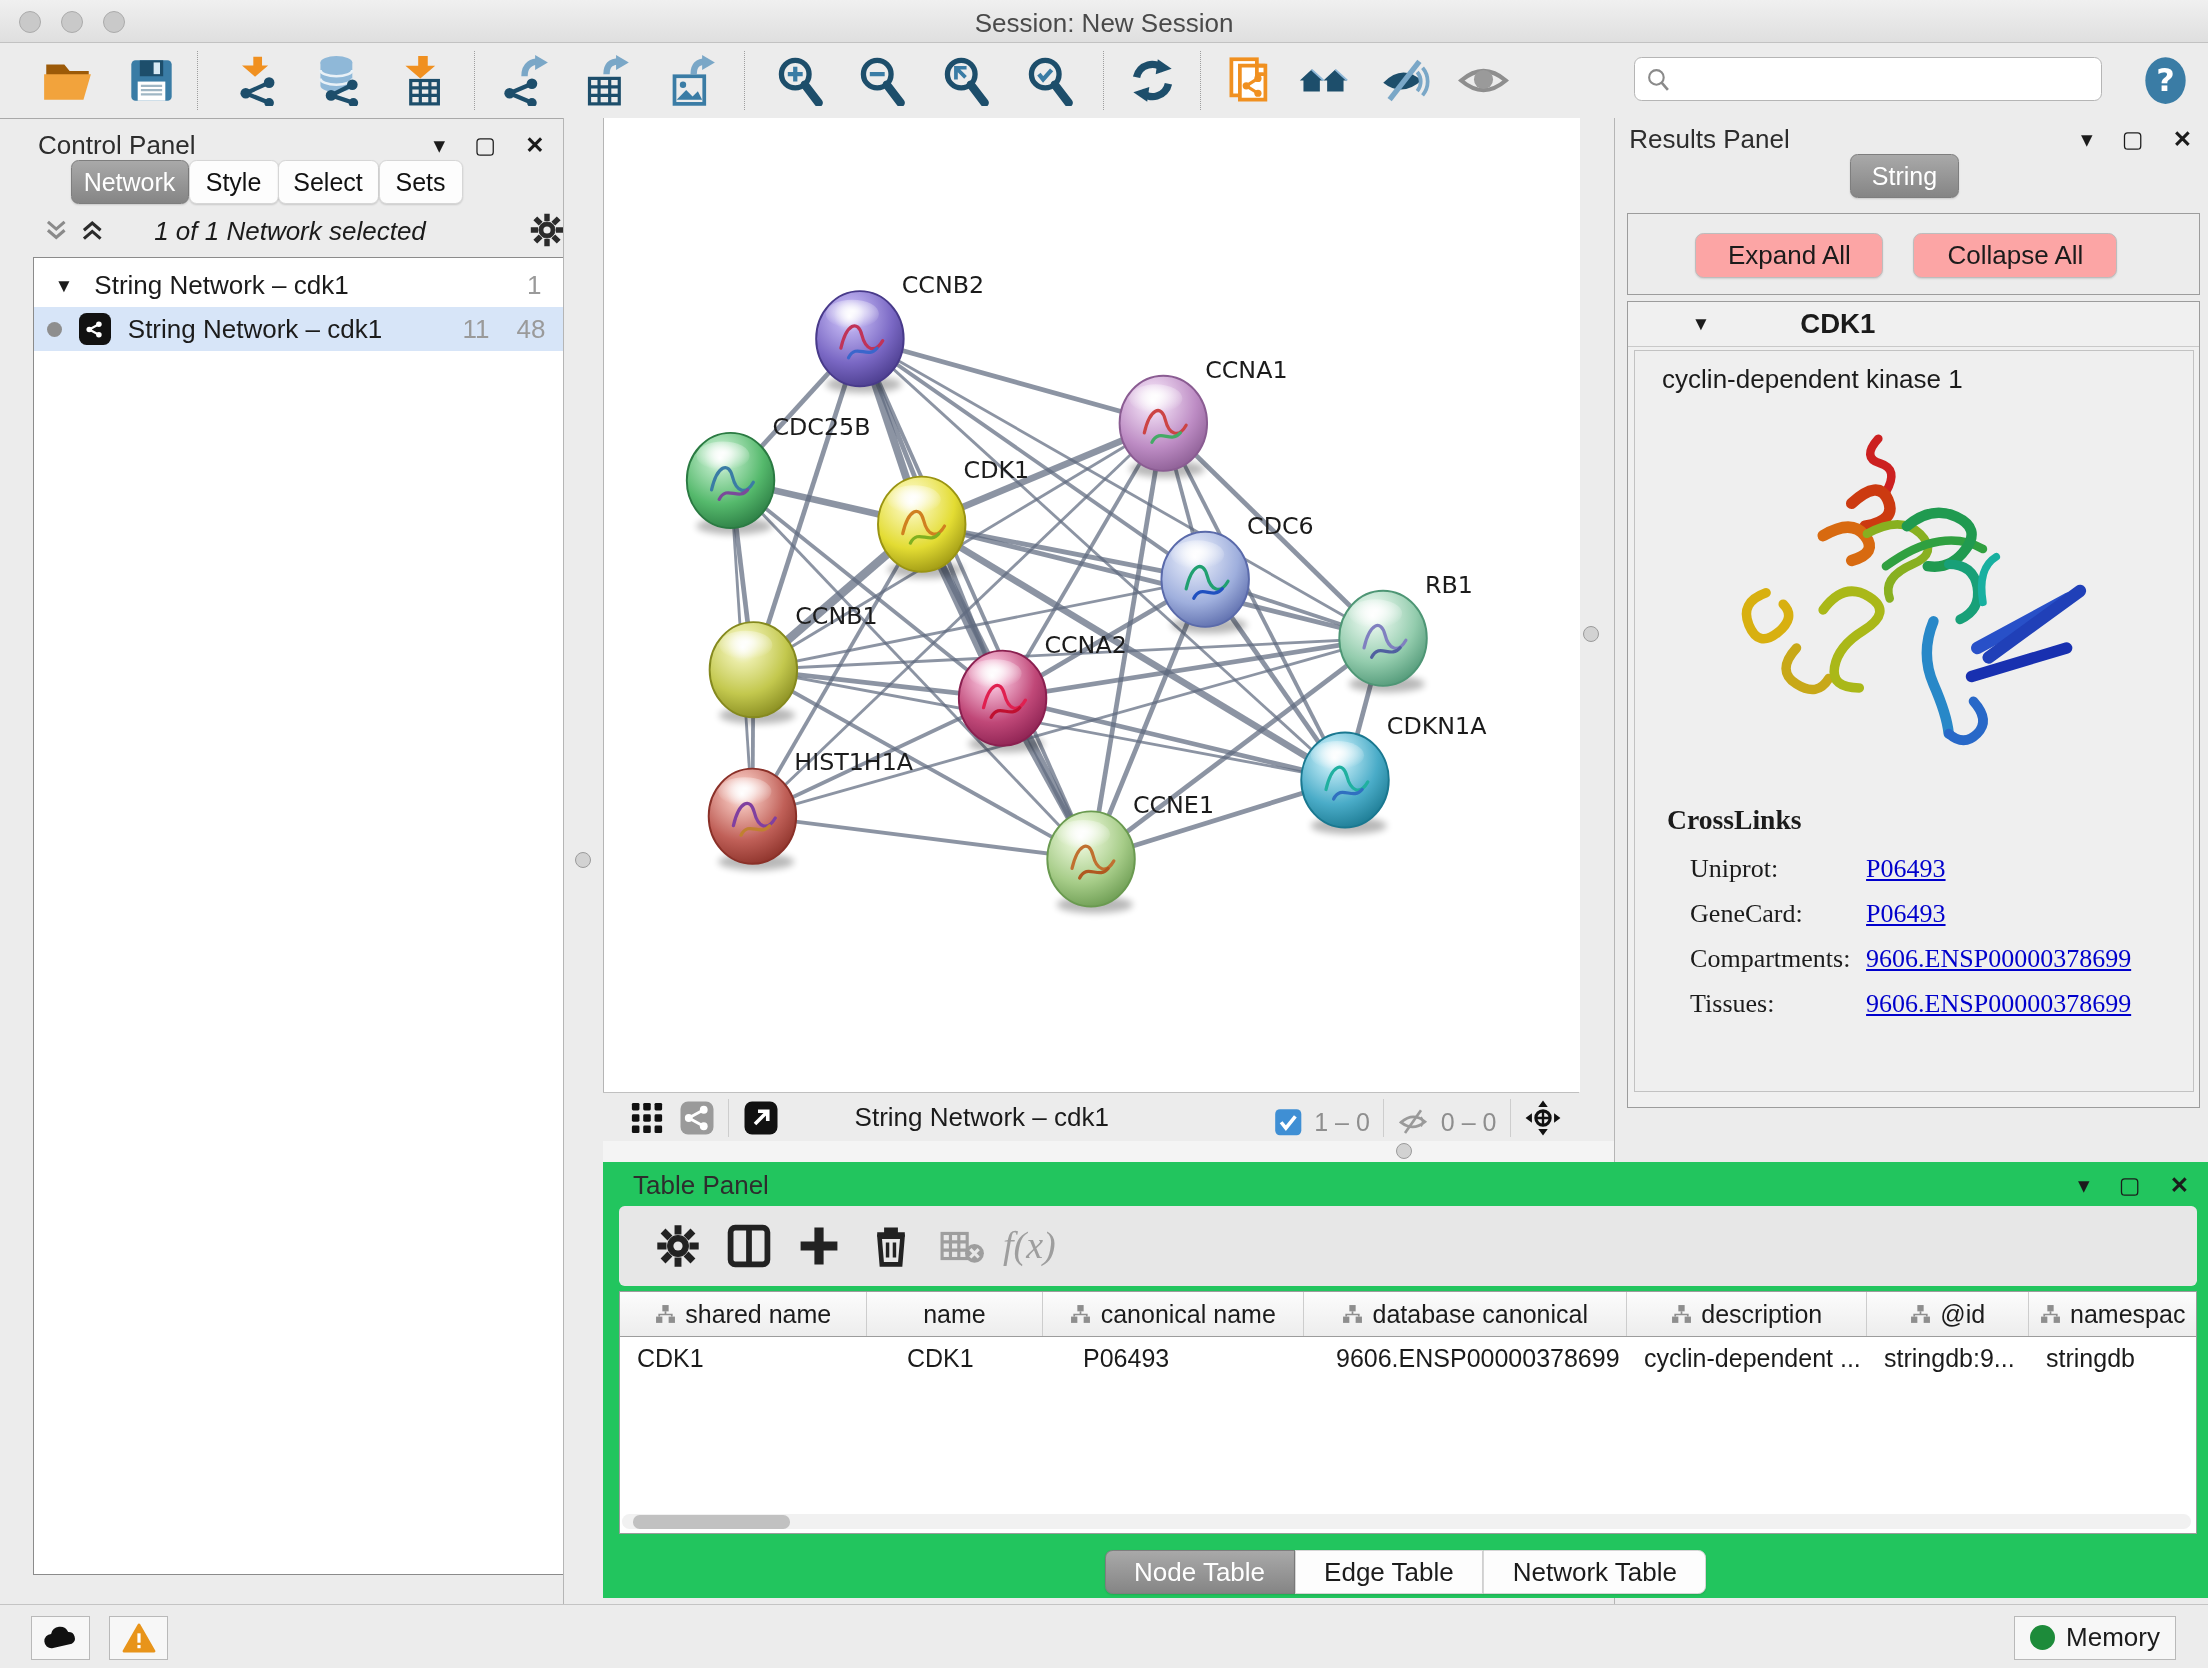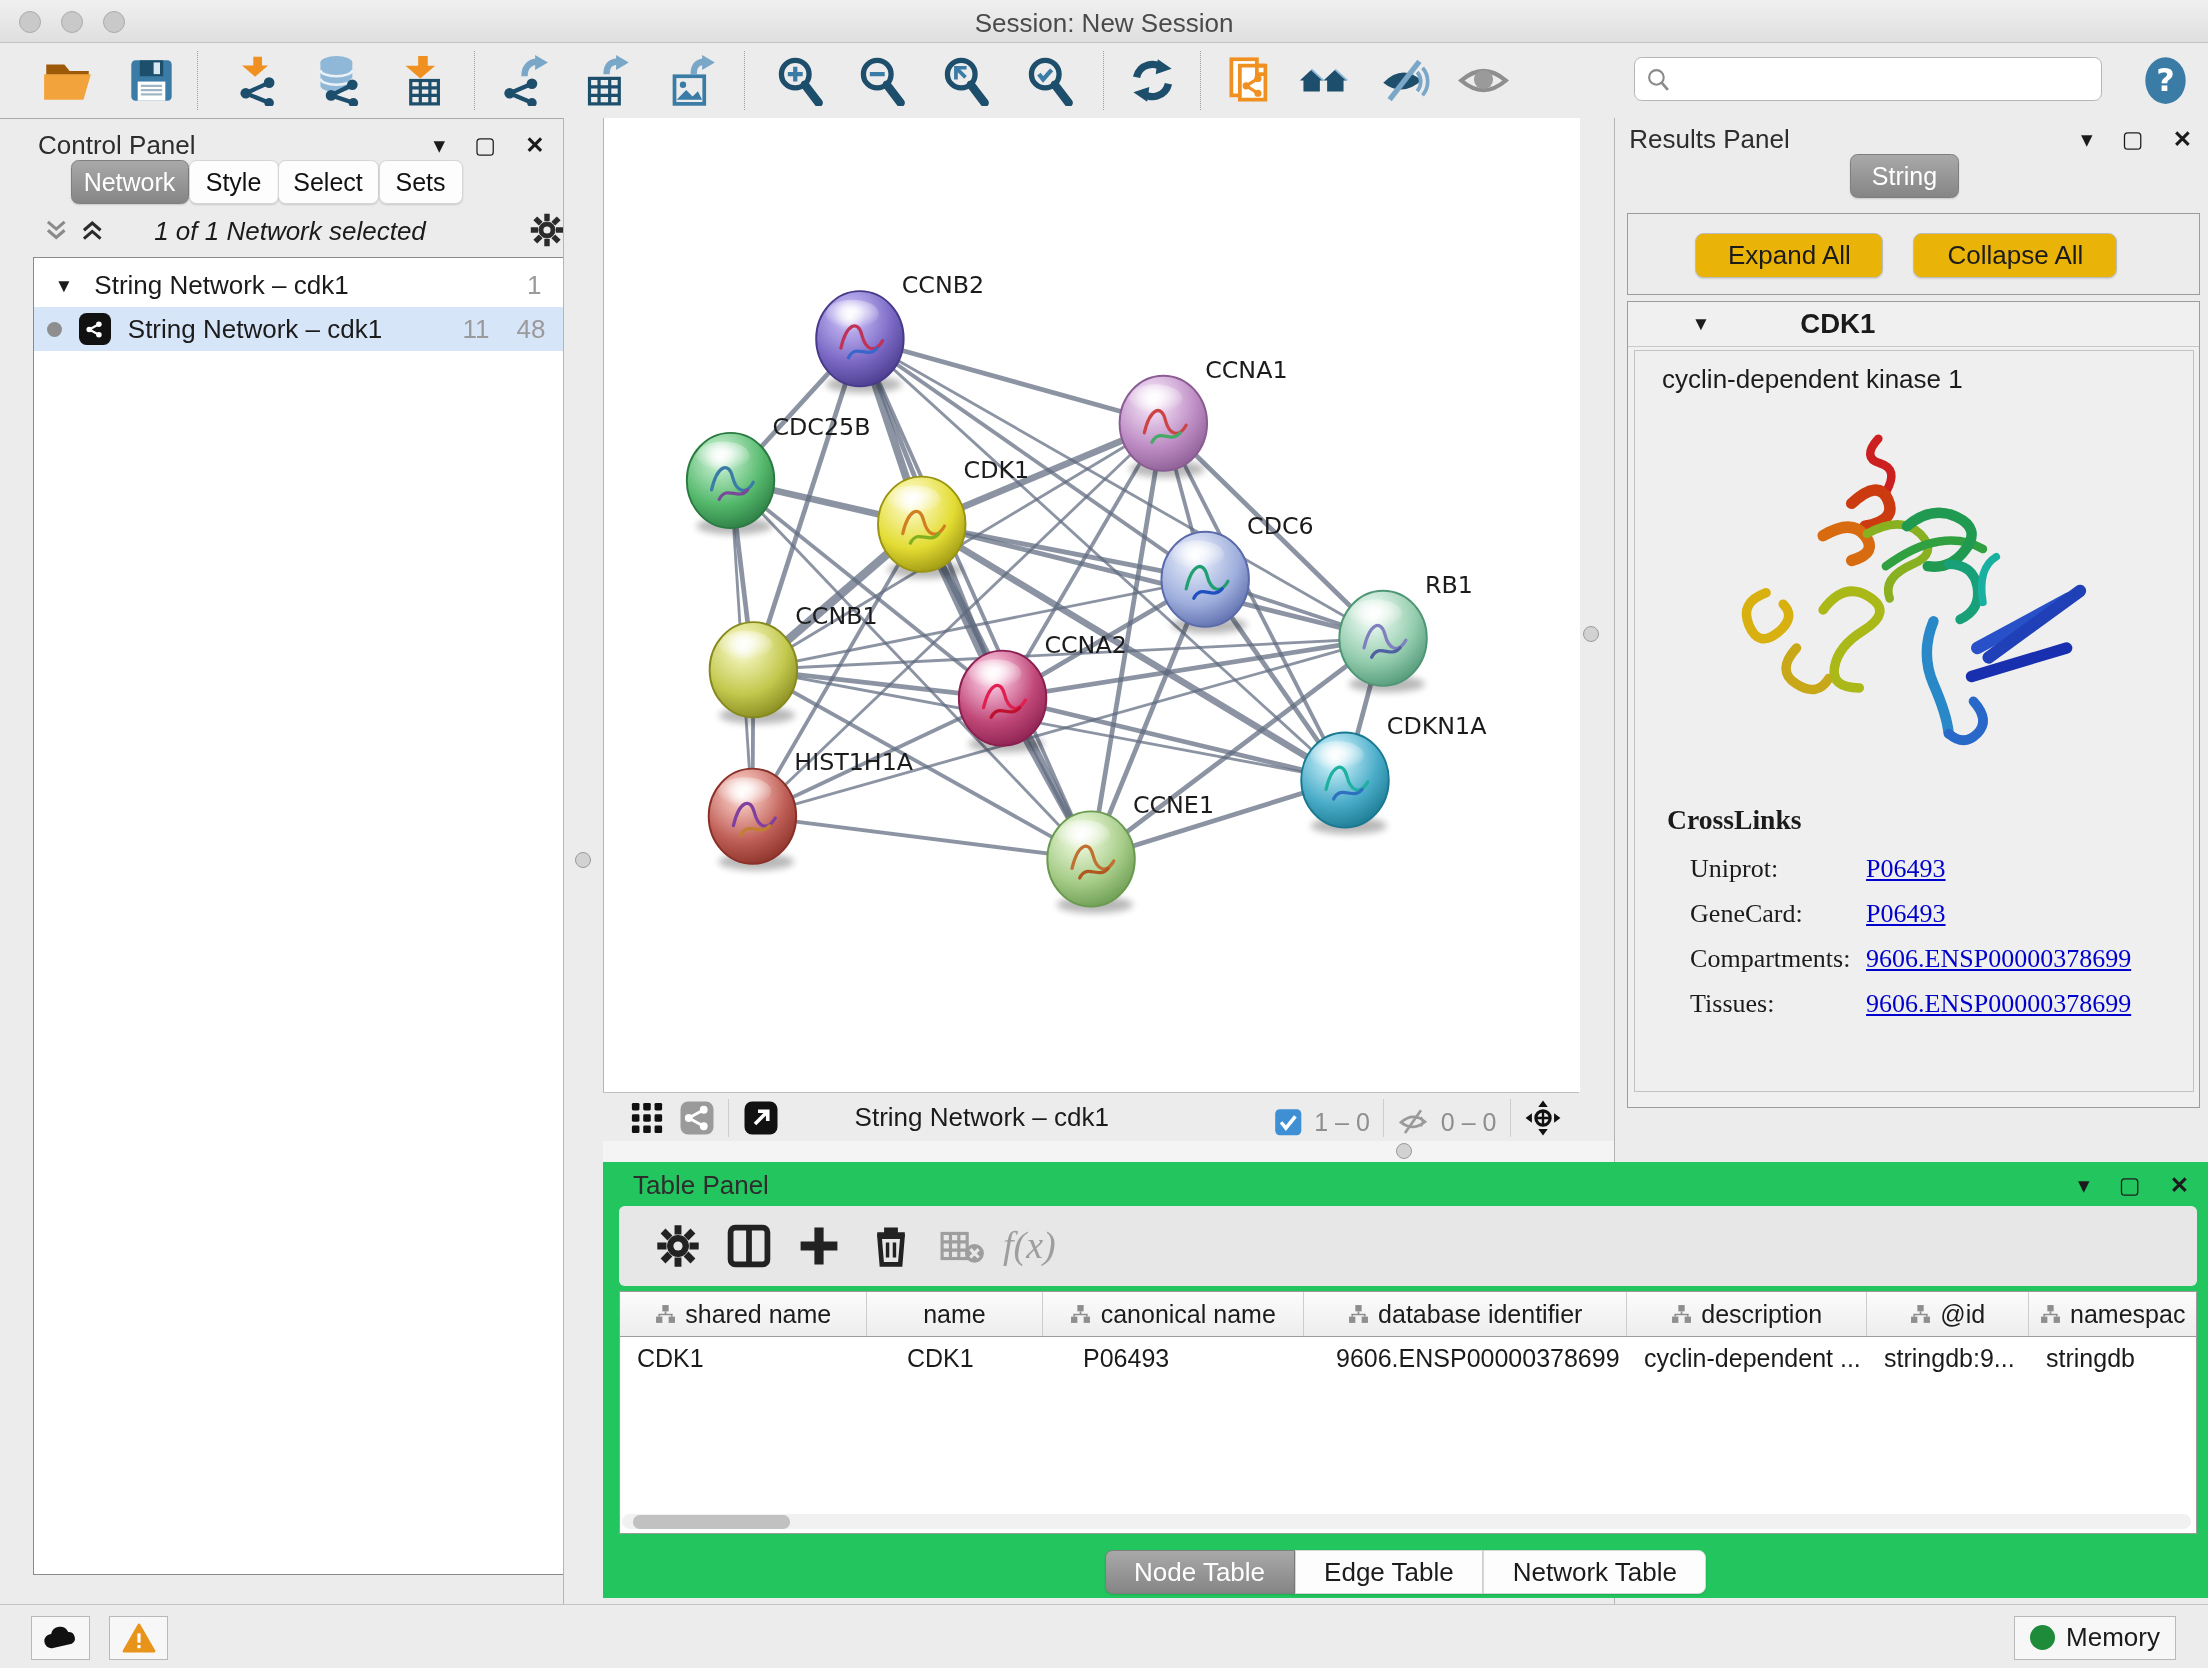--- a/index.html
+++ b/index.html
@@ -44,21 +44,21 @@
   .knob{position:absolute;width:16px;height:16px;border-radius:50%;background:#d2d2d2;border:1px solid #9b9b9b;box-sizing:border-box;}
   
   .netview{position:absolute;left:603px;top:118px;width:976px;height:974px;background:#fff;border-left:1px solid #b5b5b5;}
   .netbar{position:absolute;left:603px;top:1092px;width:976px;height:49px;background:#ececec;
     border-top:1px solid #c0c0c0;display:flex;align-items:center;font-size:25px;}
   .nb-sep{height:38px;border-left:1px solid #cdcdcd;margin:0 13.3px;}
   .hsplit{position:absolute;left:603px;top:1141px;width:1605px;height:21px;background:#f4f4f4;}
   
   .results{position:absolute;left:1614px;top:118px;width:594px;height:1486px;background:#ececec;border-left:1px solid #b5b5b5;}
   .r-box{position:absolute;left:12.4px;width:571px;background:#ececec;border:1px solid #9c9c9c;}
-  .btn{background:#eab308;border:1px solid #bdbdbd;border-radius:8.6px;font-size:26px;
+  .btn{background:#fca5a5;border:1px solid #bdbdbd;border-radius:8.6px;font-size:26px;
     display:inline-flex;align-items:center;justify-content:center;box-shadow:0 1px 1.9px rgba(0,0,0,.12);}
   .serif{font-family:"Liberation Serif",serif;}
   .xlink{color:#0000cc;text-decoration:underline;font-family:"Liberation Serif",serif;}
   
   .tablepanel{position:absolute;left:603px;top:1162px;width:1605px;height:436px;background:#22c55e;}
   .tp-toolbar{position:absolute;left:16px;top:44px;width:1578px;height:80px;background:#e7e7e7;border-radius:5.7px;}
   .tp-icon{position:absolute;top:17px;width:46px;height:46px;}
   .dtable{position:absolute;left:16px;top:129px;width:1578px;height:243px;background:#fff;border:1px solid #9c9c9c;box-sizing:border-box;}
   .thead{display:flex;height:44px;background:linear-gradient(#fcfcfc,#ededed);border-bottom:1px solid #9c9c9c;}
   .th{display:flex;align-items:center;justify-content:center;gap:9.5px;font-size:25px;color:#1b1b1b;
@@ -678,21 +678,21 @@
         </div>
       <div class="th" style="width:323px">
           <svg width="21" height="21" viewBox="0 0 20 20">
             <g fill="#8e8e8e">
               <rect x="7" y="1" width="6" height="6"></rect>
               <rect x="1" y="12" width="6" height="6"></rect>
               <rect x="13" y="12" width="6" height="6"></rect>
               <path d="M10 7v3M4 12v-2h12v2" stroke="#8e8e8e" stroke-width="1.6" fill="none"></path>
             </g>
           </svg>
-          <span>database identifier</span>
+          <span>database canonical</span>
         </div>
       <div class="th" style="width:240px">
           <svg width="21" height="21" viewBox="0 0 20 20">
             <g fill="#8e8e8e">
               <rect x="7" y="1" width="6" height="6"></rect>
               <rect x="1" y="12" width="6" height="6"></rect>
               <rect x="13" y="12" width="6" height="6"></rect>
               <path d="M10 7v3M4 12v-2h12v2" stroke="#8e8e8e" stroke-width="1.6" fill="none"></path>
             </g>
           </svg>

